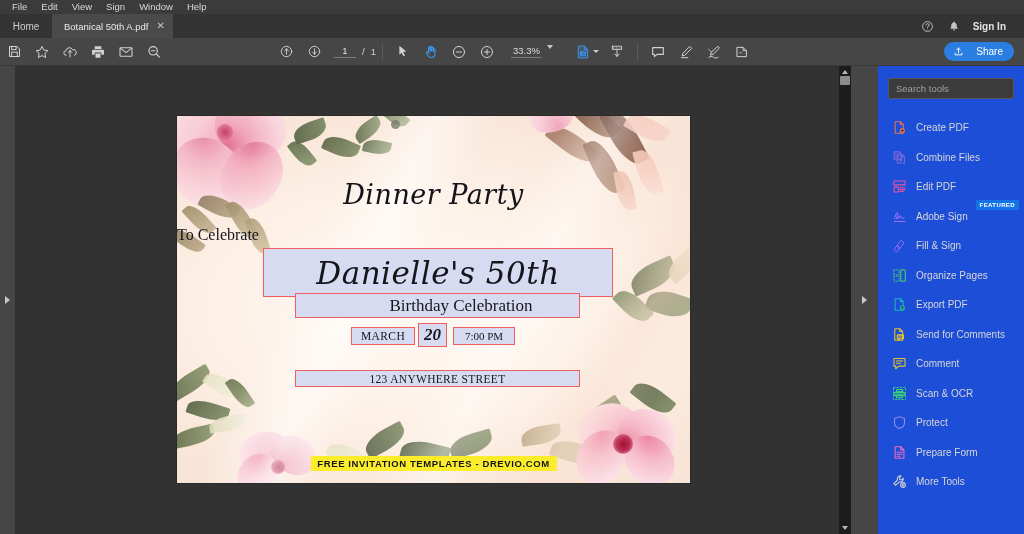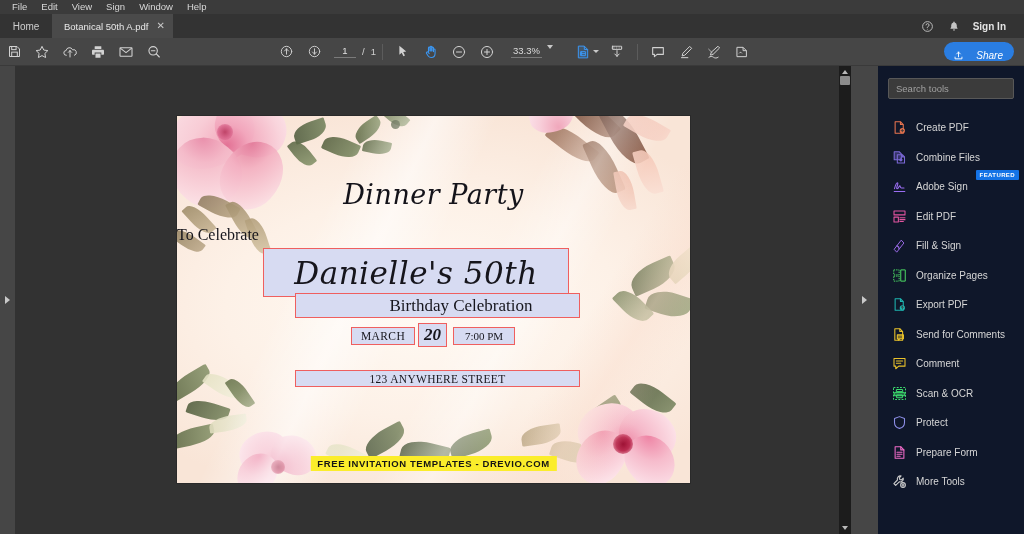--- a/index.html
+++ b/index.html
@@ -85,22 +85,22 @@
     border-bottom: 1px solid #7a7a7a; padding: 0 2px 1px 2px; min-width: 28px; text-align: center;
   }
   .caret {
     width: 0; height: 0; border-left: 3.5px solid transparent; border-right: 3.5px solid transparent;
     border-top: 4px solid #c8c8c8;
   }
   .caret.sm { border-left-width: 3px; border-right-width: 3px; border-top-width: 3.5px; }
   .share-btn {
     margin-left: auto; margin-right: 10px;
     background: #2a7de1; color: #fff; border-radius: 12px;
-    height: 19px; display: flex; align-items: flex-end; gap: 12px;
-    padding: 0 11px 0 9px; font-size: 10px; cursor: pointer; white-space: nowrap; font-style: italic;
+    height: 19px; display: flex; align-items: center; gap: 12px;
+    padding: 0 11px 0 9px; font-size: 10px; cursor: pointer; white-space: nowrap;
   }
 
   
   .main {
     position: absolute; top: 66px; left: 0; width: 1024px; height: 468px;
     background: #3b3b3b;
   }
   .left-rail {
     position: absolute; left: 0; top: 0; width: 15px; height: 468px;
     background: #464646; display: flex; align-items: center; justify-content: center;
@@ -181,21 +181,21 @@
     font-family: "Liberation Serif", serif; font-size: 16px; color: #16151c;
   }
   .field {
     position: absolute;
     background: #d7dbf2;
     border: 1px solid #ef5f5f;
     display: flex; align-items: center; justify-content: center;
     cursor: text;
   }
   .f-name {
-    left: 86px; top: 132px; width: 306px; height: 49px;
+    left: 86px; top: 132px; width: 350px; height: 49px;
   }
   .f-name span {
     font-family: "DejaVu Serif", serif; font-style: italic;
     font-size: 31px; color: #16151c; white-space: nowrap; letter-spacing: .5px;
   }
   .f-sub {
     left: 118px; top: 177px; width: 285px; height: 25px; padding-left: 47px;
   }
   .f-sub span {
     font-family: "Liberation Serif", serif; font-size: 17px; color: #17161d; white-space: nowrap;
@@ -213,21 +213,21 @@
   .watermark {
     position: absolute; left: 50%; transform: translateX(-50%); top: 340px;
     background: #fbed2b; color: #151515;
     font-size: 9.5px; font-weight: bold; letter-spacing: .6px;
     padding: 2px 7px; white-space: nowrap;
   }
 
   
   .tools {
     position: absolute; left: 878px; top: 66px; width: 146px; height: 468px;
-    background: #0f172a; padding-top: 12px;
+    background: #1d4ed8; padding-top: 12px;
   }
   .searchbox {
     margin: 0 10px 14px 10px; height: 21px;
     border: 1px solid #585858; background: #3b3b3b; border-radius: 2px;
     display: flex; align-items: center; padding: 0 7px;
   }
   .searchbox input {
     background: transparent; border: none; outline: none;
     color: #bdbdbd; font-size: 9.5px; width: 100%;
     font-family: "Liberation Sans", sans-serif;
@@ -590,43 +590,43 @@
           <path d="M8.5 7.5h8l3.5 3.5v9.9H8.5z"></path>
           <path d="M16.5 7.5V11H20"></path>
           <path d="M14.2 13v4.4M12.2 15.6l2 2 2-2" stroke-linecap="round"></path>
         </svg>
       </span>
       <span class="tool-lbl">Combine Files</span>
     </div>
 
     <div class="tool-item">
       <span class="tool-ico">
-        <svg width="15" height="15" viewBox="0 0 24 24" fill="none" stroke="#9b6ef3" stroke-width="1.7" stroke-linecap="round">
-          <path d="M4 15.5c2-7 3.2-9.5 4.6-9.5 1.2 0 .8 2.4-.4 5.6-1 2.8-1 4 .2 4 1.2 0 2-1.6 3-3.6.7-1.4 1.5-1.3 1.8.2.3 1.5 1 2.1 2.2 2.1h3.8"></path>
-          <path d="M3.5 20h17"></path>
-        </svg>
-      </span>
-      <span class="tool-lbl">Adobe Sign</span>
-      <span class="featured">FEATURED</span>
-    </div>
-
-    <div class="tool-item">
-      <span class="tool-ico">
         <svg width="15" height="15" viewBox="0 0 24 24" fill="none" stroke="#e255a1" stroke-width="1.7" stroke-linejoin="round" stroke-linecap="round">
           <rect x="3.2" y="3.2" width="17.6" height="6.2"></rect>
           <rect x="3.2" y="13" width="7" height="7.8"></rect>
           <path d="M13"></path>
             <path d="M12.6 14h8.2M12.6 17h8.2M12.6 20h5.6"></path>
         </svg>
       </span>
       <span class="tool-lbl">Edit PDF</span>
     </div>
 
     <div class="tool-item">
       <span class="tool-ico">
+        <svg width="15" height="15" viewBox="0 0 24 24" fill="none" stroke="#9b6ef3" stroke-width="1.7" stroke-linecap="round">
+          <path d="M4 15.5c2-7 3.2-9.5 4.6-9.5 1.2 0 .8 2.4-.4 5.6-1 2.8-1 4 .2 4 1.2 0 2-1.6 3-3.6.7-1.4 1.5-1.3 1.8.2.3 1.5 1 2.1 2.2 2.1h3.8"></path>
+          <path d="M3.5 20h17"></path>
+        </svg>
+      </span>
+      <span class="tool-lbl">Adobe Sign</span>
+      <span class="featured">FEATURED</span>
+    </div>
+
+    <div class="tool-item">
+      <span class="tool-ico">
         <svg width="15" height="15" viewBox="0 0 24 24" fill="none" stroke="#a06ef0" stroke-width="1.7" stroke-linecap="round" stroke-linejoin="round">
           <path d="M3.8 17.6L14.8 3.4l4.2 4.6-11 14.2z" stroke-width="1.5"></path>
           <path d="M8 12.4c2.4 1.2 3.6 2.8 3.2 5"></path>
         </svg>
       </span>
       <span class="tool-lbl">Fill &amp; Sign</span>
     </div>
 
     <div class="tool-item">
       <span class="tool-ico">

